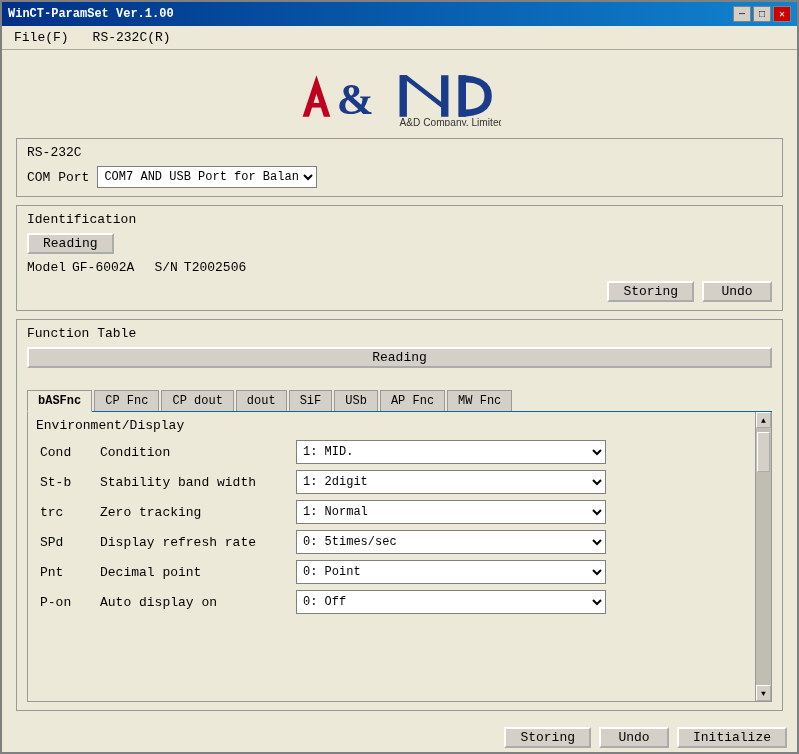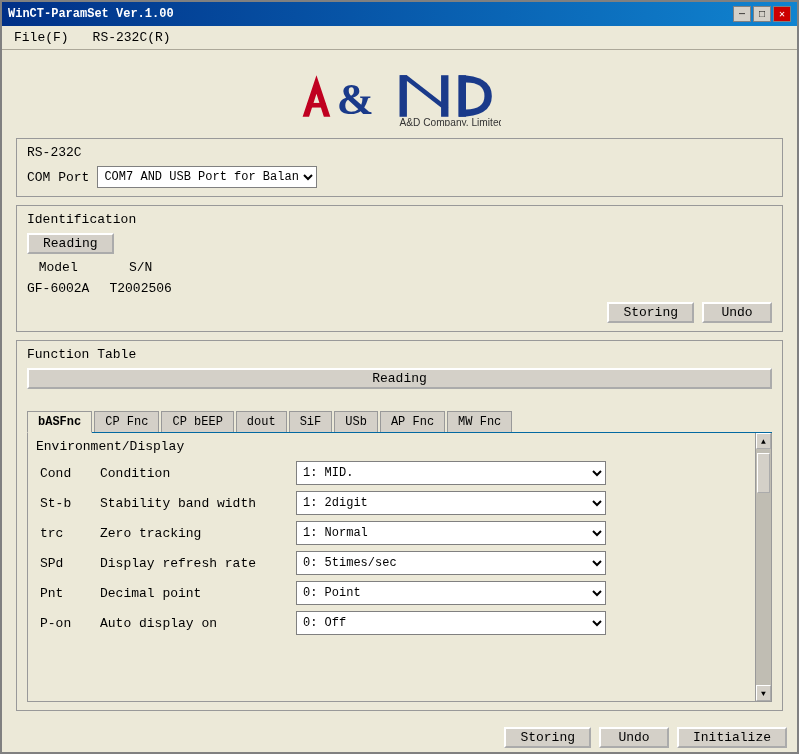--- a/index.html
+++ b/index.html
@@ -126,21 +126,20 @@
     .id-row {
       display: flex;
       align-items: center;
       gap: 20px;
       margin-top: 6px;
     }
     .id-field {
       display: flex;
       align-items: center;
       gap: 6px;
-      flex-direction: column;
     }
     .id-value {
       font-size: 13px;
     }
     .id-input {
       font-family: 'Courier New', Courier, monospace;
       font-size: 12px;
       border: 1px solid #808080;
       background: white;
       padding: 1px 4px;
@@ -337,21 +336,21 @@
         <button>Undo</button>
       </div>
     </div>
 
     <div class="function-section">
       <div class="section-label">Function Table</div>
       <button>Reading</button>
       <div class="tabs-row">
         <div class="tab active">bASFnc</div>
         <div class="tab">CP Fnc</div>
-        <div class="tab">CP bEEP</div>
+        <div class="tab">CP dout</div>
         <div class="tab">dout</div>
         <div class="tab">SiF</div>
         <div class="tab">USb</div>
         <div class="tab">AP Fnc</div>
         <div class="tab">MW Fnc</div>
       </div>
       <div class="tab-content">
         <div class="tab-section-label">Environment/Display</div>
         <table class="param-table">
           <tbody>

